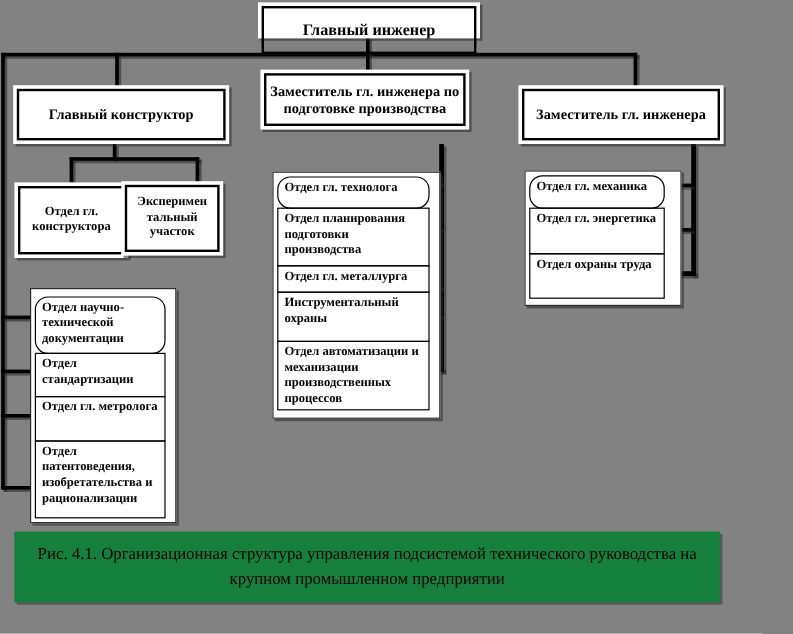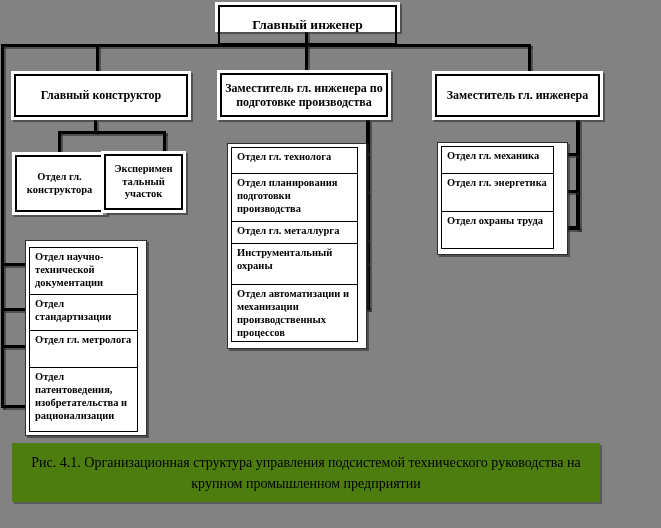--- a/index.html
+++ b/index.html
@@ -21,24 +21,24 @@
   .fs-l { font-size:13.5px; }
   .fs-m { font-size:12px; }
   .fs-s { font-size:10.5px; }
   
   .list { position:absolute; background:#fff; border:1px solid #2e2e2e; box-sizing:border-box;
           box-shadow:2px 2px 0 rgba(40,40,40,.55); }
   .list .items { position:absolute; left:3px; right:8px; top:3px; }
   .list .item { border:1px solid #000; margin-top:-1px; box-sizing:border-box;
                 font-weight:bold; font-size:10.5px; line-height:1.25;
                 padding:2px 2px 0 5px; overflow:hidden; overflow-wrap:anywhere; }
-  .list .item:first-child { margin-top:0; }
+  .list .item:first-child { margin-top:0;border-radius:11px; }
   
   .caption { position:absolute; left:12px; top:443px; width:588px; height:59px;
-             background:#4d7c0f; box-shadow:2px 2px 0 rgba(40,40,40,.45);
+             background:#15803d; box-shadow:2px 2px 0 rgba(40,40,40,.45);
              display:flex; align-items:center; justify-content:center;
              text-align:center; font-size:14px; line-height:1.5; padding:0 14px;
              box-sizing:border-box; }
 </style>
 </head>
 <body>
 
 <div class="canvas">
 
   <div class="line" style="left:1px;top:44px;width:530px;height:3px"></div>
@@ -69,21 +69,21 @@
   <div class="line" style="left:553px;top:190px;width:24px;height:3px"></div>
   <div class="line" style="left:553px;top:226px;width:27px;height:4px"></div>
 
   <div class="node" style="left:215px;top:2px;width:185px;height:30px">
     <div class="inner fs-l">Главный инженер</div>
   </div>
 
   <div class="node" style="left:11px;top:71px;width:180px;height:49px">
     <div class="inner fs-m">Главный конструктор</div>
   </div>
-  <div class="node" style="left:217px;top:70px;width:174px;height:50px">
+  <div class="node" style="left:217px;top:58px;width:174px;height:50px">
     <div class="inner fs-m">Заместитель гл. инженера по подготовке производства</div>
   </div>
   <div class="node" style="left:432px;top:71px;width:171px;height:49px">
     <div class="inner fs-m">Заместитель гл. инженера</div>
   </div>
 
   <div class="node" style="left:12px;top:152px;width:95px;height:63px">
     <div class="inner fs-s">Отдел гл. конструктора</div>
   </div>
   <div class="node" style="left:101px;top:151px;width:85px;height:62px">

